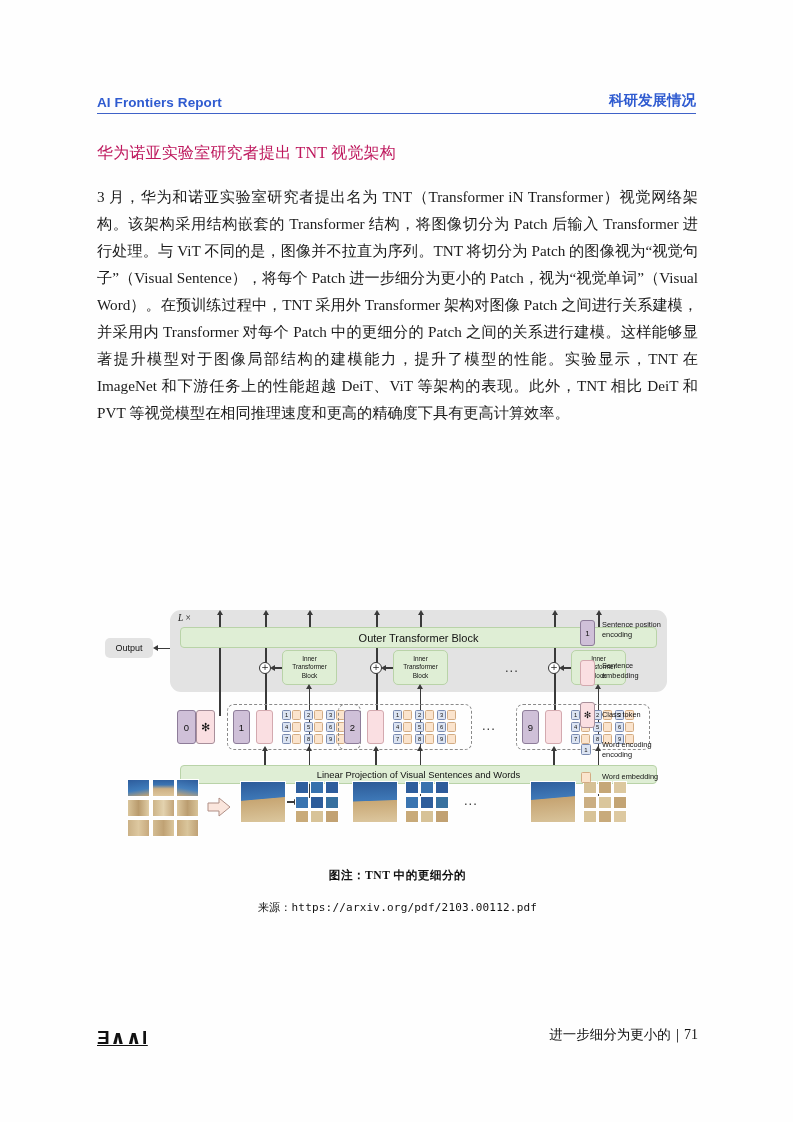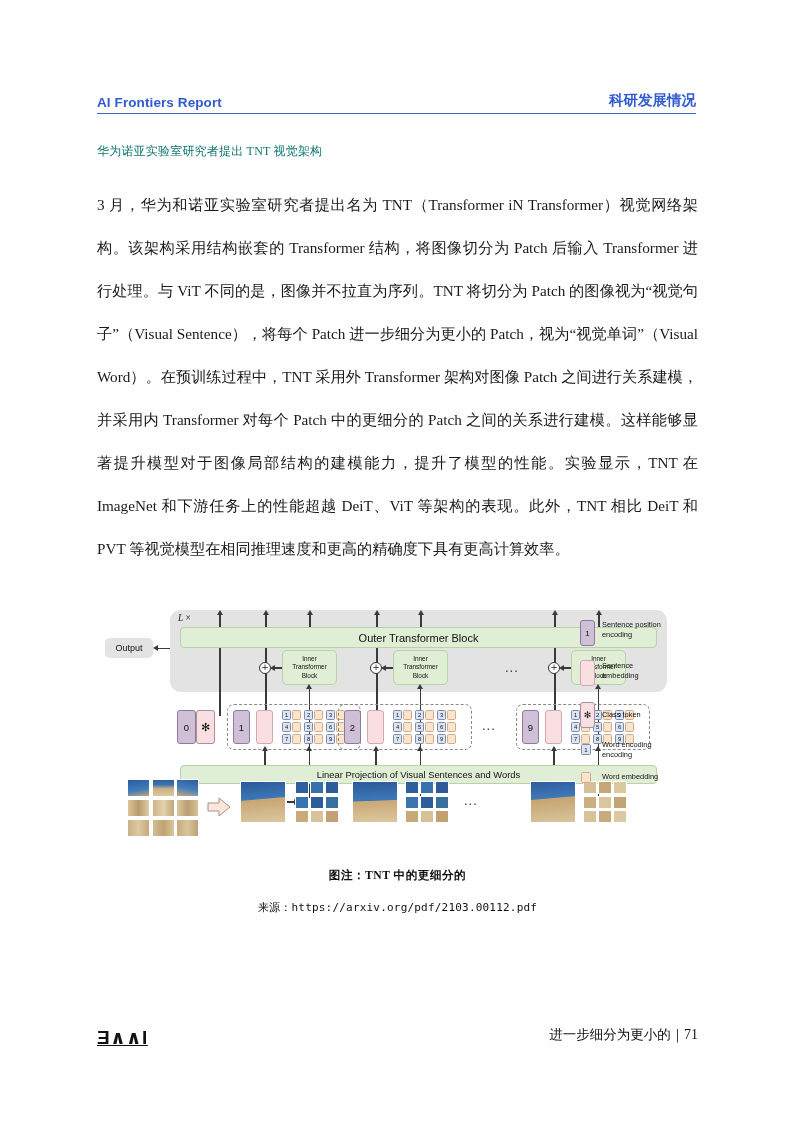--- a/index.html
+++ b/index.html
@@ -50,34 +50,34 @@
     font-weight: bold;
     color: #2f5bd0;
     margin-top: 45px;
   }
 
   
   .section-heading {
     position: absolute;
     left: 97px;
     top: 143px;
-    font-size: 12px;
-    color: #0f766e;
+    font-size: 16px;
+    color: #be185d;
     letter-spacing: 0.2px;
     white-space: nowrap;
   }
 
   
   .body-text {
     position: absolute;
     left: 97px;
     top: 183px;
     width: 601px;
     font-size: 15.2px;
-    line-height: 43px;
+    line-height: 27px;
     color: #1a1a1a;
     text-align: justify;
     text-justify: inter-character;
   }
 
   
   .figure {
     position: absolute;
     left: 97px;
     top: 600px;

